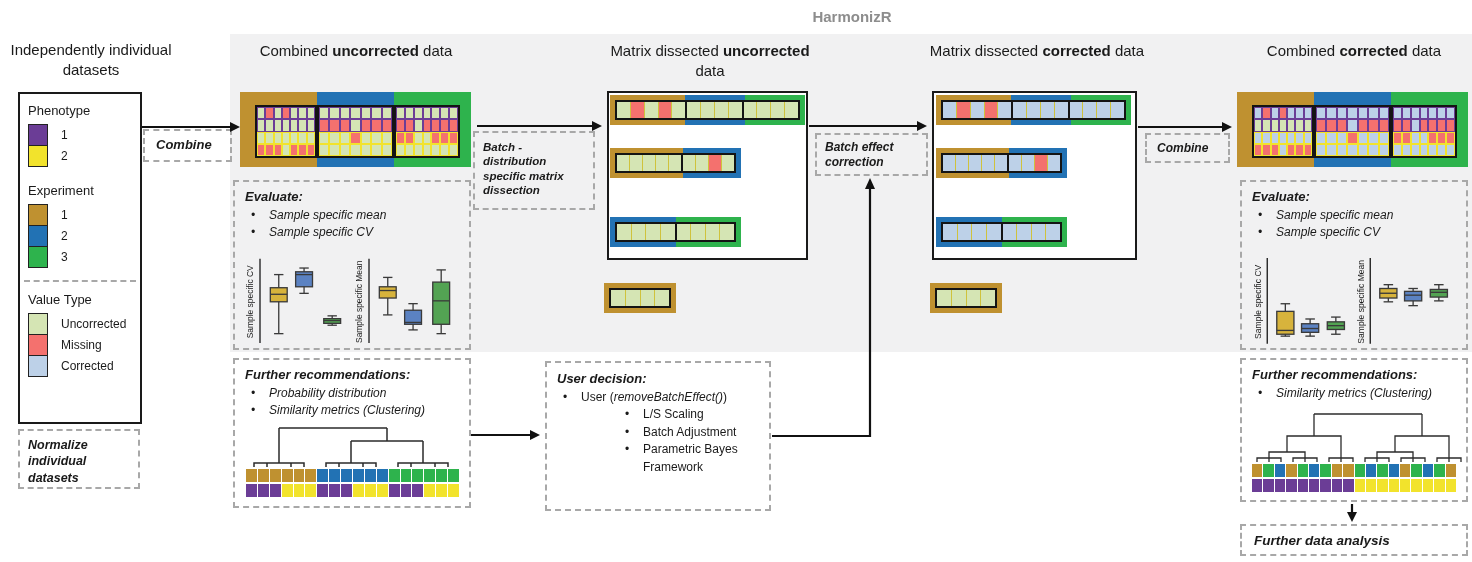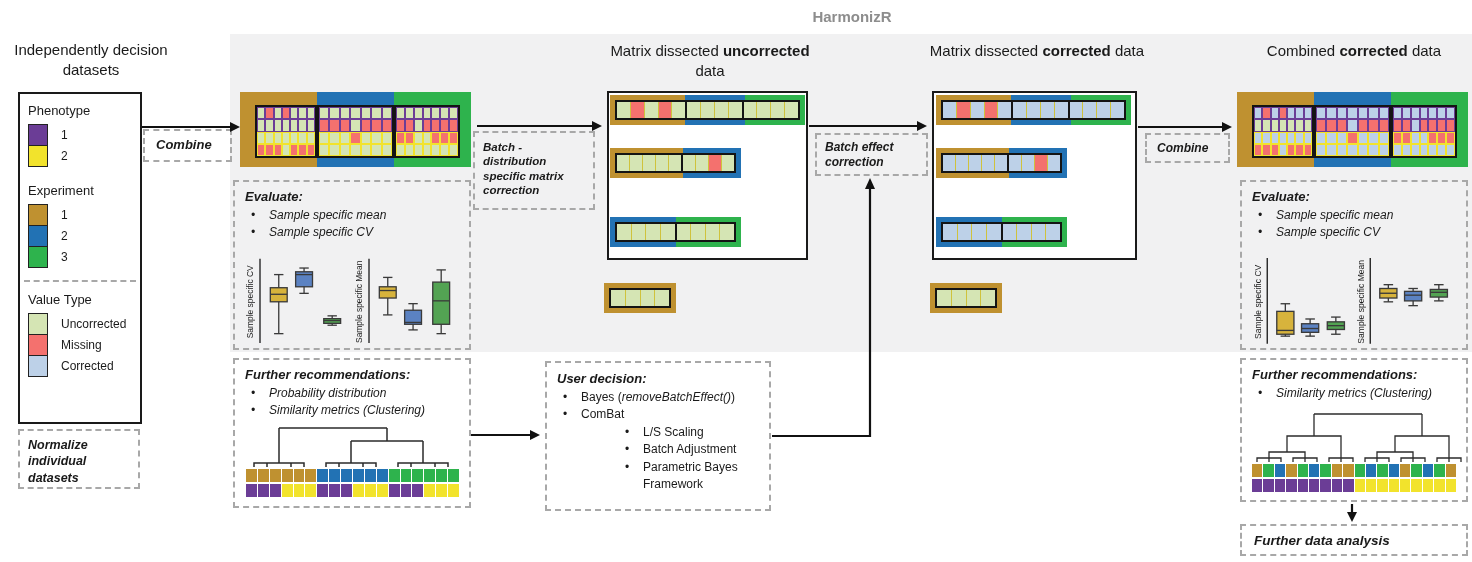--- a/index.html
+++ b/index.html
@@ -52,21 +52,21 @@
 </head>
 <body>
 
 <div id="stage">
 
   <div class="abs gray-band" style="left:230px;top:34px;width:1242px;height:318px;"></div>
 
   <div class="abs app-title" style="left:232px;top:8px;width:1240px;">HarmonizR</div>
 
   <div class="abs" style="left:0;top:40px;width:182px;text-align:center;font-size:15px;line-height:1.35;">
-    <div>Independently decision</div>
+    <div>Independently individual</div>
     <div>datasets</div>
   </div>
 
   <div class="abs solid-box" style="left:18px;top:92px;width:124px;height:332px;padding:9px 8px;">
     <div class="legend-title">Phenotype</div>
     <div class="legend-row">
       <span class="swatch" style="background: rgb(107, 61, 150);"></span>
       <span class="legend-label">1</span>
     </div>
     <div class="legend-row">
@@ -101,24 +101,27 @@
     </div>
     <div class="legend-row">
       <span class="swatch" style="background: rgb(189, 209, 232);"></span>
       <span class="legend-label">Corrected</span>
     </div>
   </div>
 
   <div class="abs dashed-box bi" style="left:18px;top:429px;width:122px;height:60px;font-size:12.5px;line-height:1.3;padding:6px 8px;">Normalize individual datasets</div>
 
   <div class="abs dashed-box flow-label" style="left:143px;top:129px;width:89px;height:33px;display:flex;align-items:center;padding-left:11px;font-size:13px;">Combine</div>
-  <div class="abs dashed-box flow-label" style="left:473px;top:131px;width:122px;height:79px;padding:7px 8px;font-size:11.5px;">Batch - distribution specific matrix correction</div>
+  <div class="abs dashed-box flow-label" style="left:473px;top:131px;width:122px;height:79px;padding:7px 8px;font-size:11.5px;">Batch - distribution specific matrix dissection</div>
   <div class="abs dashed-box flow-label" style="left:815px;top:133px;width:113px;height:43px;padding:5px 8px;">Batch effect correction</div>
   <div class="abs dashed-box flow-label" style="left:1145px;top:133px;width:85px;height:30px;display:flex;align-items:center;padding-left:10px;">Combine</div>
 
+  <div class="abs col-heading" style="left:240px;top:41px;width:232px;">
+    <span>Combined </span><b>uncorrected</b><span> data</span>
+  </div>
   <div class="abs col-heading" style="left:927px;top:41px;width:220px;">
     <span>Matrix dissected </span><b>corrected</b><span> data</span>
   </div>
   <div class="abs col-heading" style="left:597px;top:41px;width:226px;">
     <span>Matrix dissected </span><b>uncorrected</b><span> data</span>
   </div>
   <div class="abs col-heading" style="left:1237px;top:41px;width:234px;">
     <span>Combined </span><b>corrected</b><span> data</span>
   </div>
 
@@ -565,22 +568,21 @@
           <div class="sq" style="background: rgb(107, 61, 150);"></div>
           <div class="sq" style="background: rgb(242, 227, 44);"></div>
           <div class="sq" style="background: rgb(242, 227, 44);"></div>
           <div class="sq" style="background: rgb(242, 227, 44);"></div>
         </div>
     </div>
   </div>
 
   <div class="abs dashed-box" style="left:545px;top:361px;width:226px;height:150px;padding:8px 10px;">
     <div class="panel-heading">User decision:</div>
-    <div class="bullet"><span>Bayes (</span><i>removeBatchEffect()</i><span>)</span></div>
-    <div class="bullet">ComBat</div>
+    <div class="bullet"><span>User (</span><i>removeBatchEffect()</i><span>)</span></div>
     <div class="bullet sub">L/S Scaling</div>
     <div class="bullet sub">Batch Adjustment</div>
     <div class="bullet sub">Parametric Bayes Framework</div>
   </div>
 
   <div class="abs dashed-box" style="left:1240px;top:180px;width:228px;height:170px;padding:7px 10px;">
     <div class="panel-heading">Evaluate:</div>
     <div class="bullet it">Sample specific mean</div>
     <div class="bullet it">Sample specific CV</div>
     <div class="boxplots">

